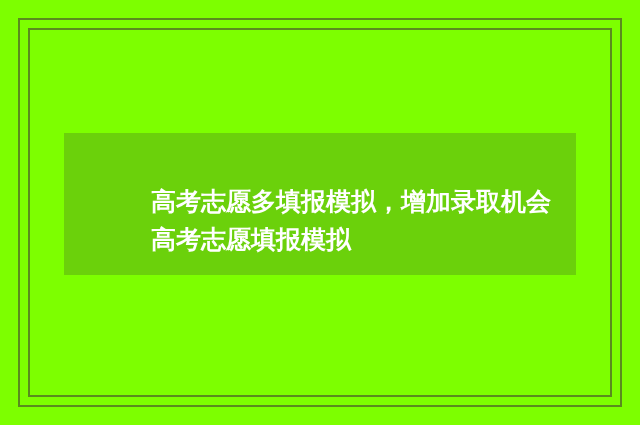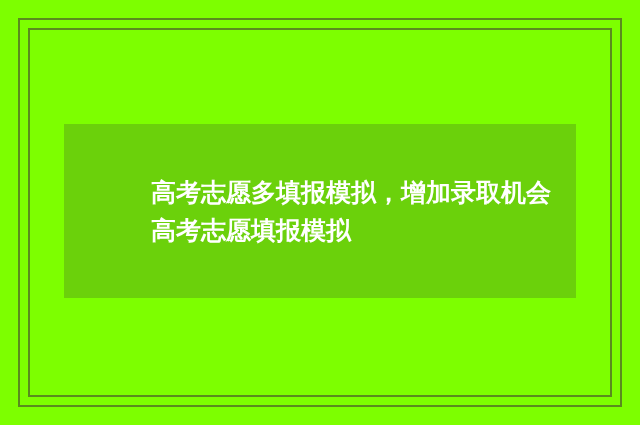--- a/index.html
+++ b/index.html
@@ -43,23 +43,23 @@
     bottom: 28px;
     border: 2px solid #5a8c1e;
     box-sizing: border-box;
     pointer-events: none;
   }
 
   
   #text-panel {
     position: absolute;
     left: 64px;
-    top: 124px;
+    top: 133px;
     width: 512px;
-    height: 174px;
+    height: 142px;
     background: #6bd10b;
     box-sizing: border-box;
   }
 
   #headline {
     position: absolute;
     left: 87px;            
     top: 50px;             
     width: 400px;
     margin: 0;

